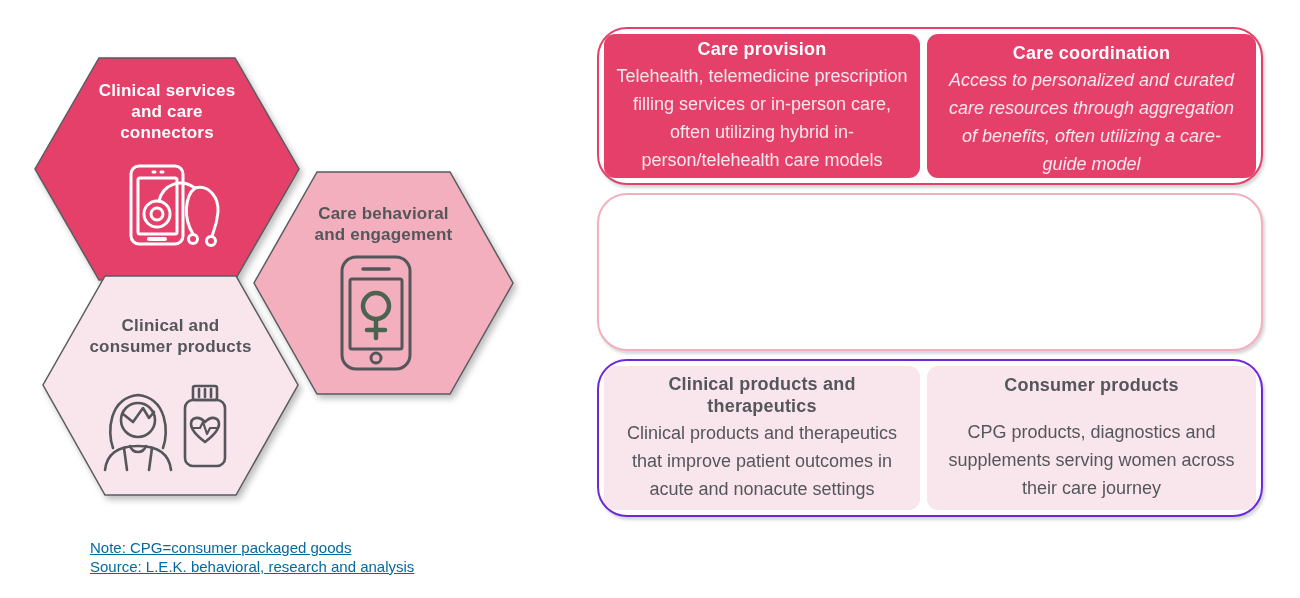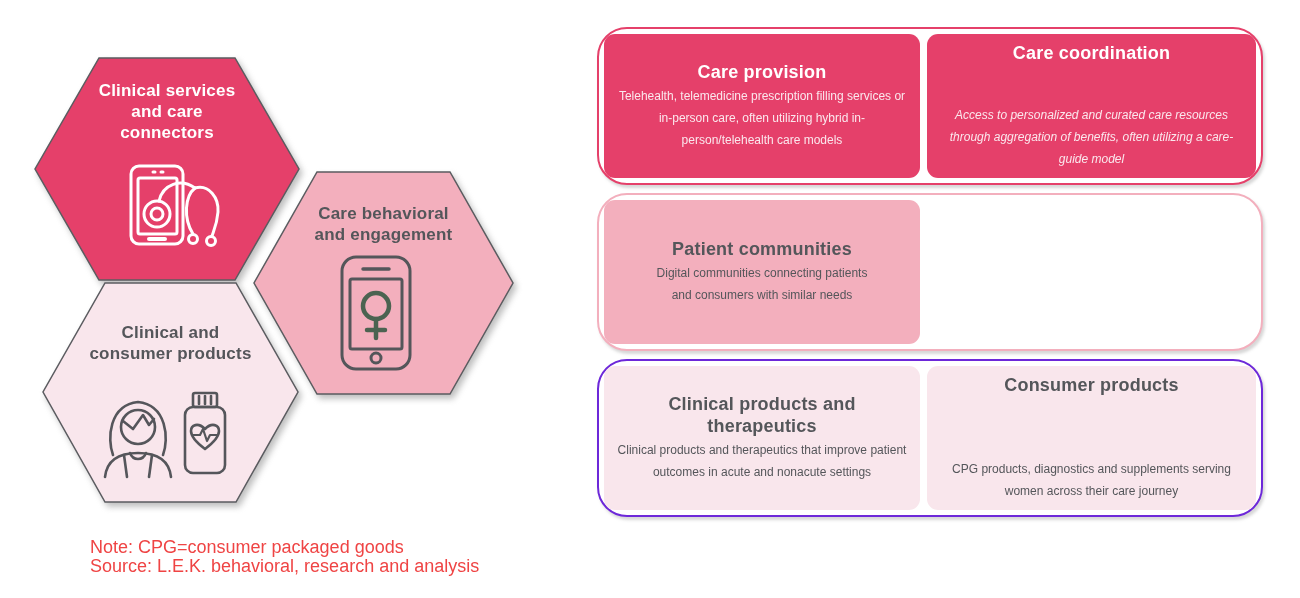--- a/index.html
+++ b/index.html
@@ -6,21 +6,21 @@
   .stage{
     position:relative;width:1300px;height:598px;background:#ffffff;overflow:hidden;
     font-family:"Liberation Sans", sans-serif;
   }
   
   .hex{position:absolute;}
   .hex .hex-shape{position:absolute;left:0;top:0;width:100%;height:100%;
     filter:drop-shadow(3px 4px 3px rgba(110,110,110,0.45));}
   .hex1{left:33px;top:56px;width:268px;height:226px;}
   .hex2{left:252px;top:170px;width:263px;height:226px;}
-  .hex3{left:41px;top:281px;width:259px;height:223px;}
+  .hex3{left:41px;top:274px;width:259px;height:223px;}
   .hex-label{position:absolute;left:0;width:100%;text-align:center;font-weight:bold;
     font-size:17px;line-height:21px;white-space:pre-line;letter-spacing:0.2px;}
   .hex1 .hex-label{top:24px;color:#ffffff;}
   .hex2 .hex-label{top:33px;color:#54565A;}
   .hex3 .hex-label{top:41px;color:#54565A;}
   .hex-icon{position:absolute;}
   .hex1 .hex-icon{left:82px;top:106px;}
   .hex2 .hex-icon{left:86px;top:84px;}
   .hex3 .hex-icon{left:58px;top:106px;}
   
@@ -33,33 +33,33 @@
   .card{border-radius:11px;display:flex;flex-direction:column;align-items:center;
     justify-content:center;text-align:center;padding:8px 8px;box-sizing:border-box;}
   .card-left{flex:0 0 316px;}
   .card-right{flex:1;justify-content:space-between;}
   .row1 .card{background:#E5406A;}
   .row2 .card{background:#F3AFBD;}
   .row3 .card{background:#F9E6EC;}
   .card-title{font-weight:bold;font-size:18px;line-height:22px;letter-spacing:0.2px;}
   .row1 .card-title{color:#ffffff;}
   .row2 .card-title,.row3 .card-title{color:#54565A;}
-  .card-body{font-size:12px;line-height:22px;margin-top:2px;}
+  .card-body{font-size:18px;line-height:28px;margin-top:2px;}
   .row1 .card-body{color:#FBE7ED;}
   .row2 .card-body,.row3 .card-body{color:#54565A;}
   .b-r1c1{max-width:292px;}
   .b-r1c2{max-width:302px;font-style:italic;}
   .b-r2c1{max-width:228px;}
   .b-r2c2{max-width:292px;}
   .b-r3c1{max-width:292px;}
   .b-r3c2{max-width:318px;}
   .t-r2c2{max-width:322px;}
   .t-r3c1{max-width:250px;}
   
-  .note{position:absolute;left:90px;top:538px;font-size:18px;line-height:19px;color:#ef4444;}
+  .note{position:absolute;left:90px;top:538px;font-size:15px;line-height:19px;color:#0369a1;text-decoration:underline;}
 </style>
 </head>
 <body>
 
 <div class="stage">
 
   <div class="hex hex1">
     <svg class="hex-shape" viewBox="0 0 268 226">
       <polygon points="66,2 202,2 266,113 202,224 66,224 2,113" fill="#E5406A" stroke="#5B5C60" stroke-width="1.5"></polygon>
     </svg>
@@ -132,24 +132,20 @@
       <div class="card-title">Care provision</div>
       <div class="card-body b-r1c1">Telehealth, telemedicine prescription filling services or in-person care, often utilizing hybrid in-person/telehealth care models</div>
     </div>
     <div class="card card-right">
       <div class="card-title">Care coordination</div>
       <div class="card-body b-r1c2">Access to personalized and curated care resources through aggregation of benefits, often utilizing a care-guide model</div>
     </div>
   </div>
 
   <div class="row row2">
-    <div class="card card-left">
-      <div class="card-title">Patient communities</div>
-      <div class="card-body b-r2c1">Digital communities connecting patients and consumers with similar needs</div>
-    </div>
   </div>
 
   <div class="row row3">
     <div class="card card-left">
       <div class="card-title t-r3c1">Clinical products and therapeutics</div>
       <div class="card-body b-r3c1">Clinical products and therapeutics that improve patient outcomes in acute and nonacute settings</div>
     </div>
     <div class="card card-right">
       <div class="card-title">Consumer products</div>
       <div class="card-body b-r3c2">CPG products, diagnostics and supplements serving women across their care journey</div>

